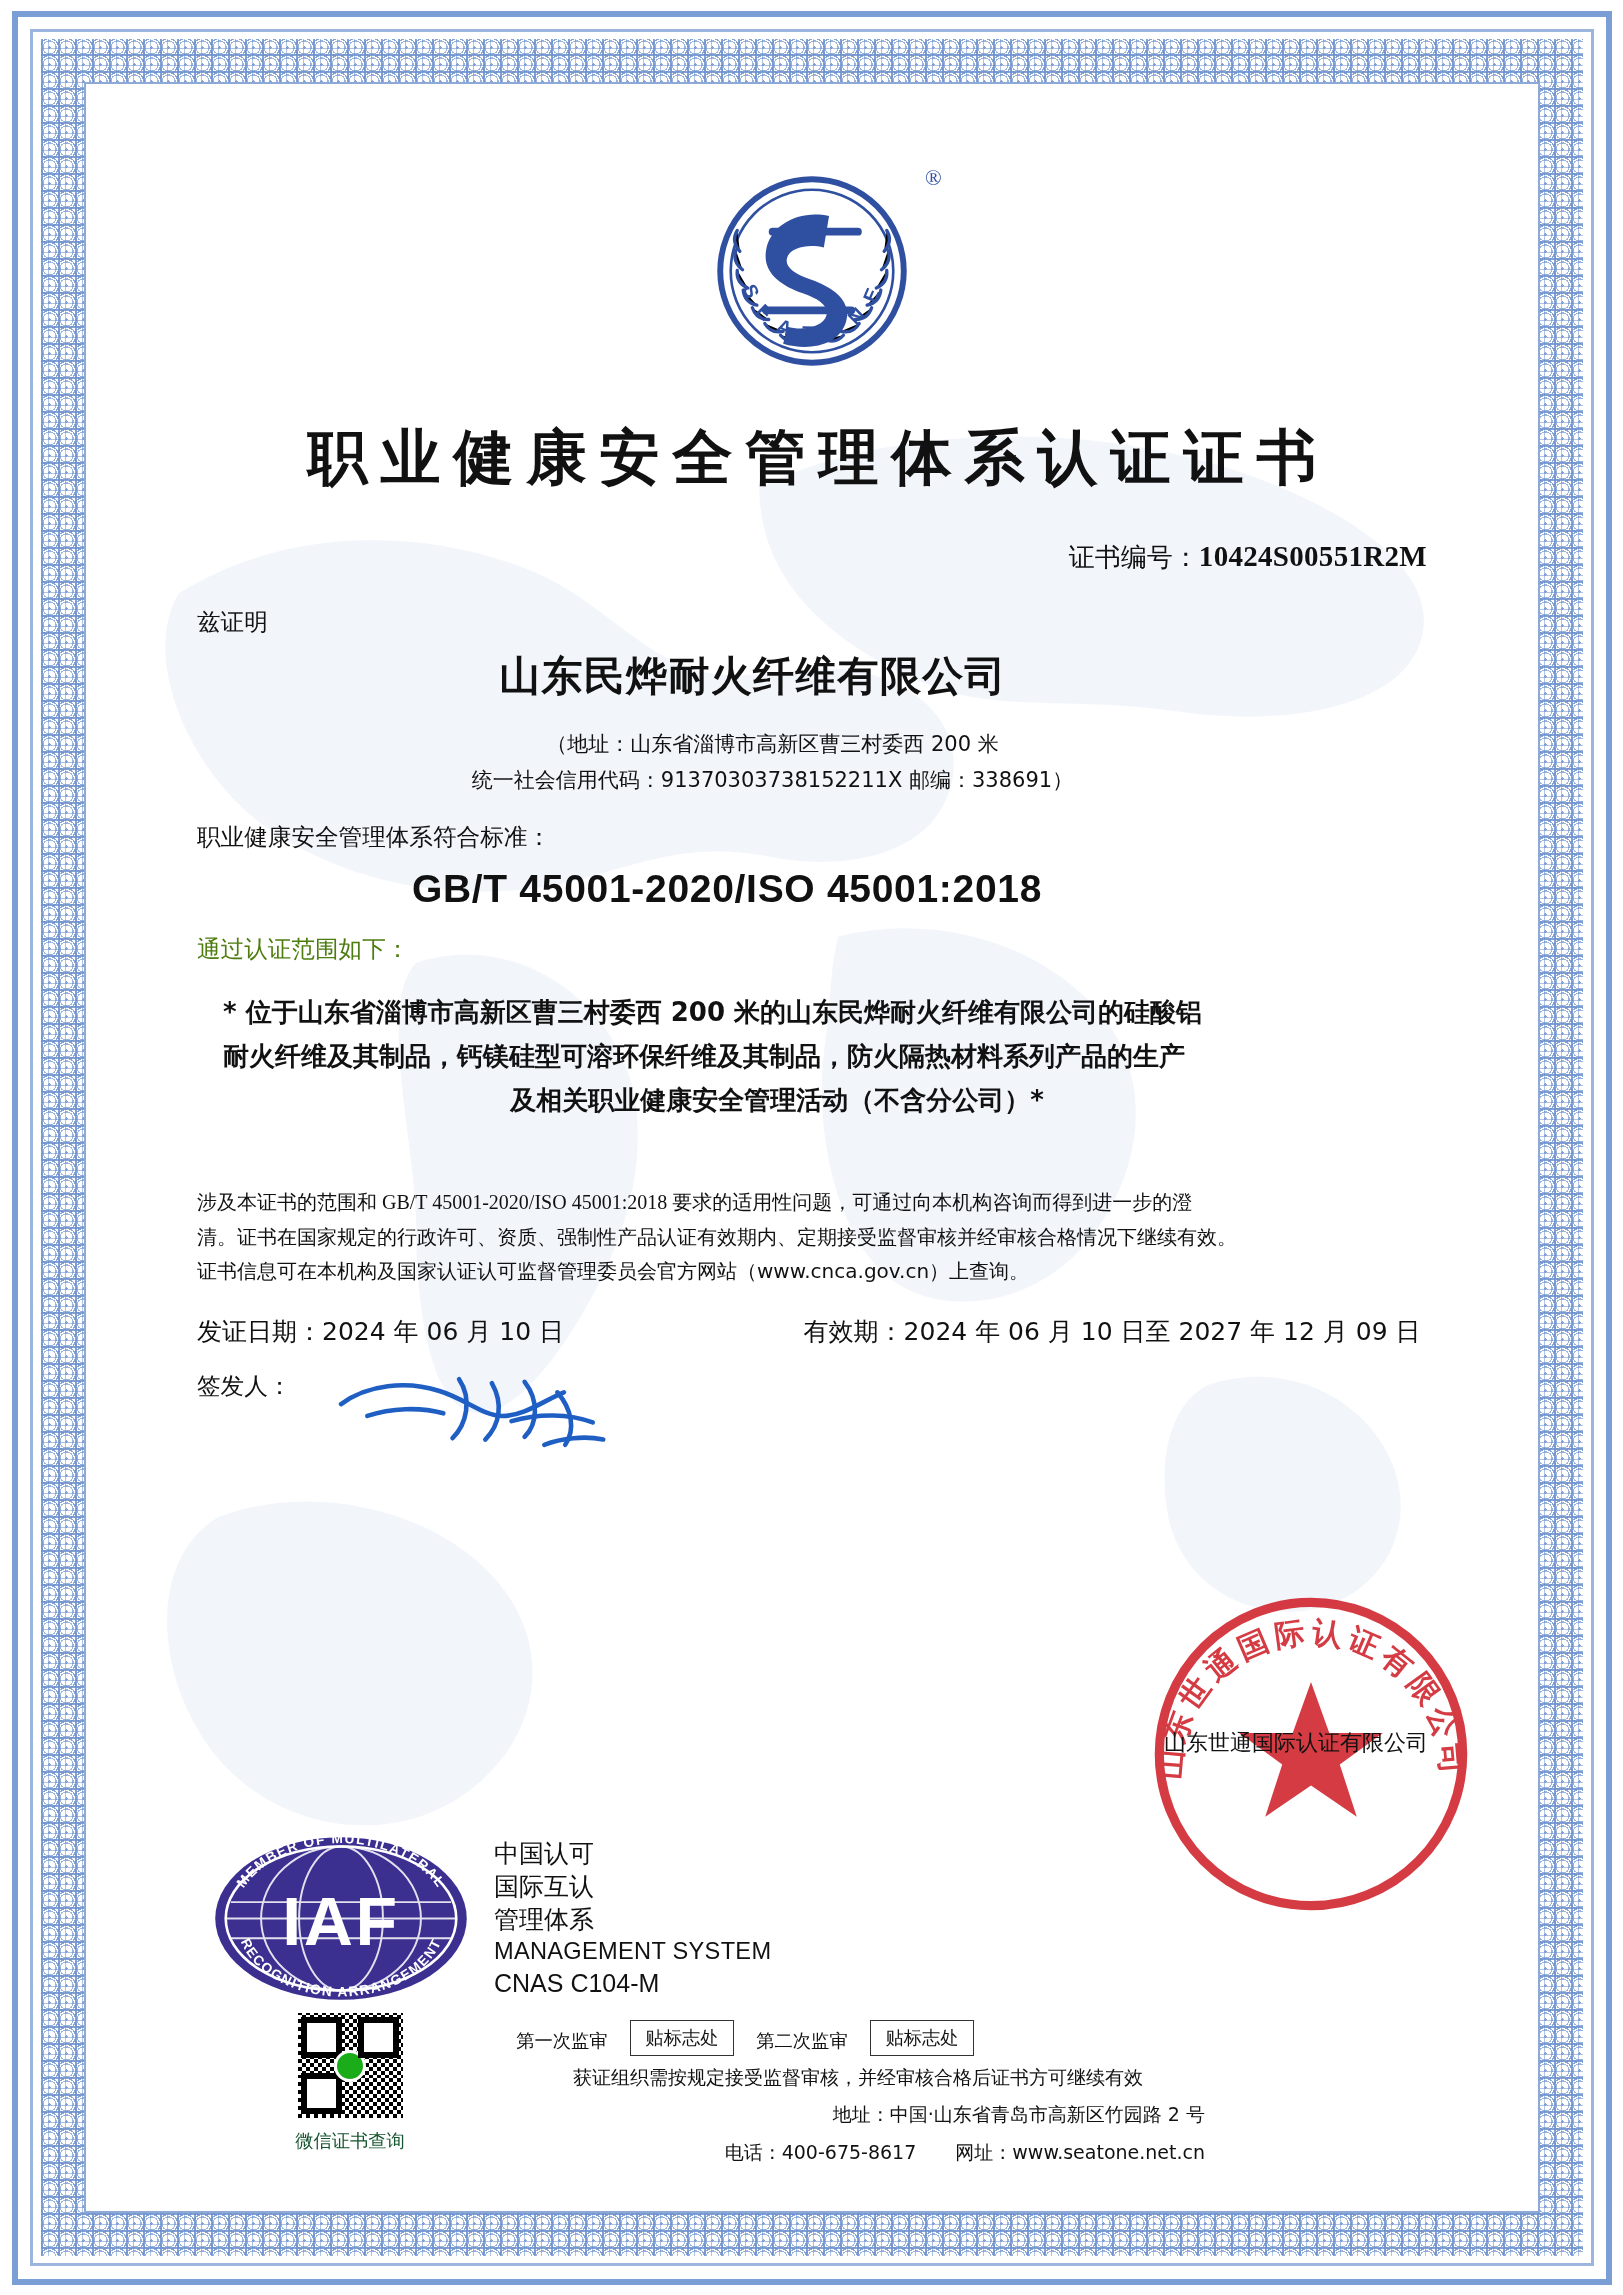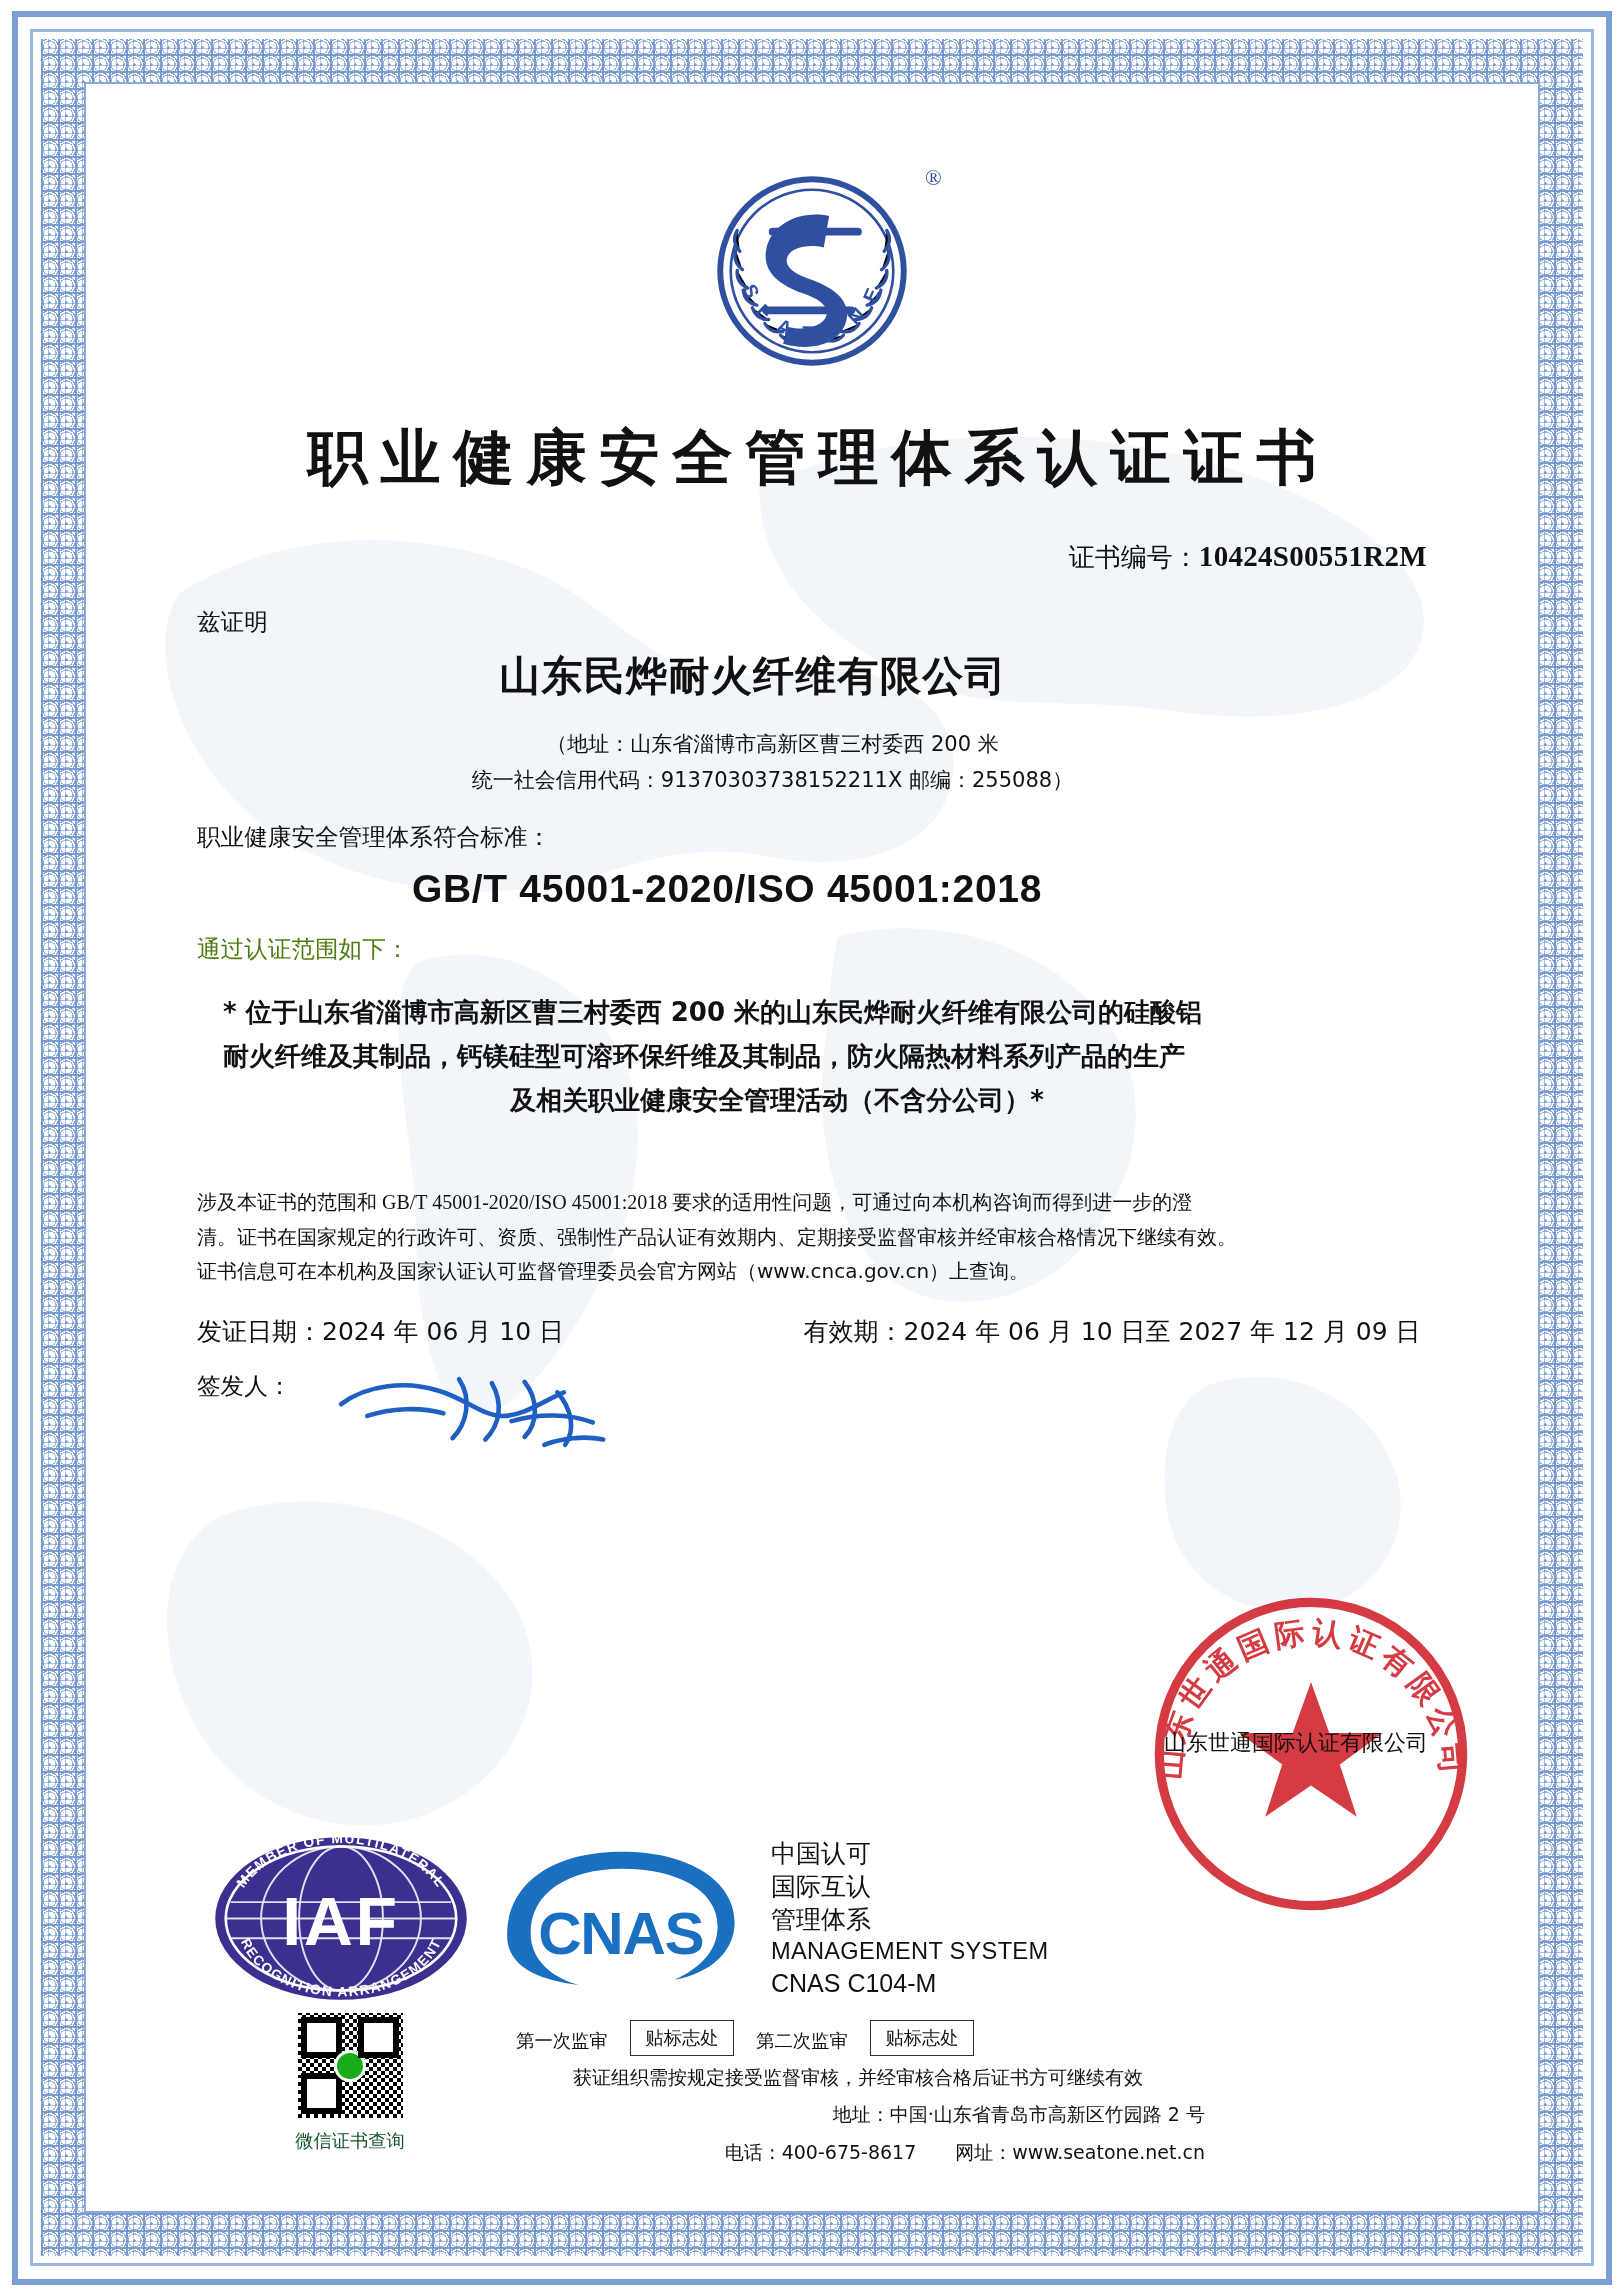--- a/index.html
+++ b/index.html
@@ -457,21 +457,21 @@
     <div class="cert-no">
       <span>证书编号：</span><span class="num">10424S00551R2M</span>
     </div>
 
     <div class="hereby">兹证明</div>
 
     <div class="company">山东民烨耐火纤维有限公司</div>
 
     <div class="addr-block">
       <div>（地址：山东省淄博市高新区曹三村委西 200 米</div>
-      <div>统一社会信用代码：91370303738152211X 邮编：255088）</div>
+      <div>统一社会信用代码：91370303738152211X 邮编：338691）</div>
     </div>
 
     <div class="std-label">职业健康安全管理体系符合标准：</div>
     <div class="std-value">GB/T 45001-2020/ISO 45001:2018</div>
 
     <div class="scope-label">通过认证范围如下：</div>
     <div class="scope-text">
       <span class="l1">* 位于山东省淄博市高新区曹三村委西 200 米的山东民烨耐火纤维有限公司的硅酸铝</span>
       <span class="l2">耐火纤维及其制品，钙镁硅型可溶环保纤维及其制品，防火隔热材料系列产品的生产</span>
       <span class="l3">及相关职业健康安全管理活动（不含分公司）*</span>
@@ -544,26 +544,20 @@
           </defs>
           <text font-family="Liberation Sans, sans-serif" font-size="21" font-weight="bold" fill="#ffffff" letter-spacing="2.2">
             <textPath href="#iaftop" startOffset="50%" text-anchor="middle">MEMBER OF MULTILATERAL</textPath>
           </text>
           <text font-family="Liberation Sans, sans-serif" font-size="21" font-weight="bold" fill="#ffffff" letter-spacing="2.2">
             <textPath href="#iafbot" startOffset="50%" text-anchor="middle">RECOGNITION ARRANGEMENT</textPath>
           </text>
         </svg>
       </div>
 
-      <div class="cnas">
-        <svg viewBox="0 0 390 250" aria-hidden="true">
-          <path d="M20 150 C20 70 90 22 196 22 C300 22 368 68 368 130 C368 176 330 208 276 218 C320 198 342 170 342 136 C342 82 282 48 196 48 C112 48 56 86 56 146 C56 186 86 214 130 226 C64 218 20 196 20 150 Z" fill="#1b6fc0"></path>
-          <text x="194" y="178" text-anchor="middle" font-family="Liberation Sans, sans-serif" font-size="92" font-weight="bold" fill="#1b6fc0" letter-spacing="-2">CNAS</text>
-        </svg>
-      </div>
 
       <div class="cnas-text">
         <div class="cn">中国认可</div>
         <div class="cn">国际互认</div>
         <div class="cn">管理体系</div>
         <div class="en">MANAGEMENT SYSTEM</div>
         <div class="code">CNAS C104-M</div>
       </div>
     </div>
 

